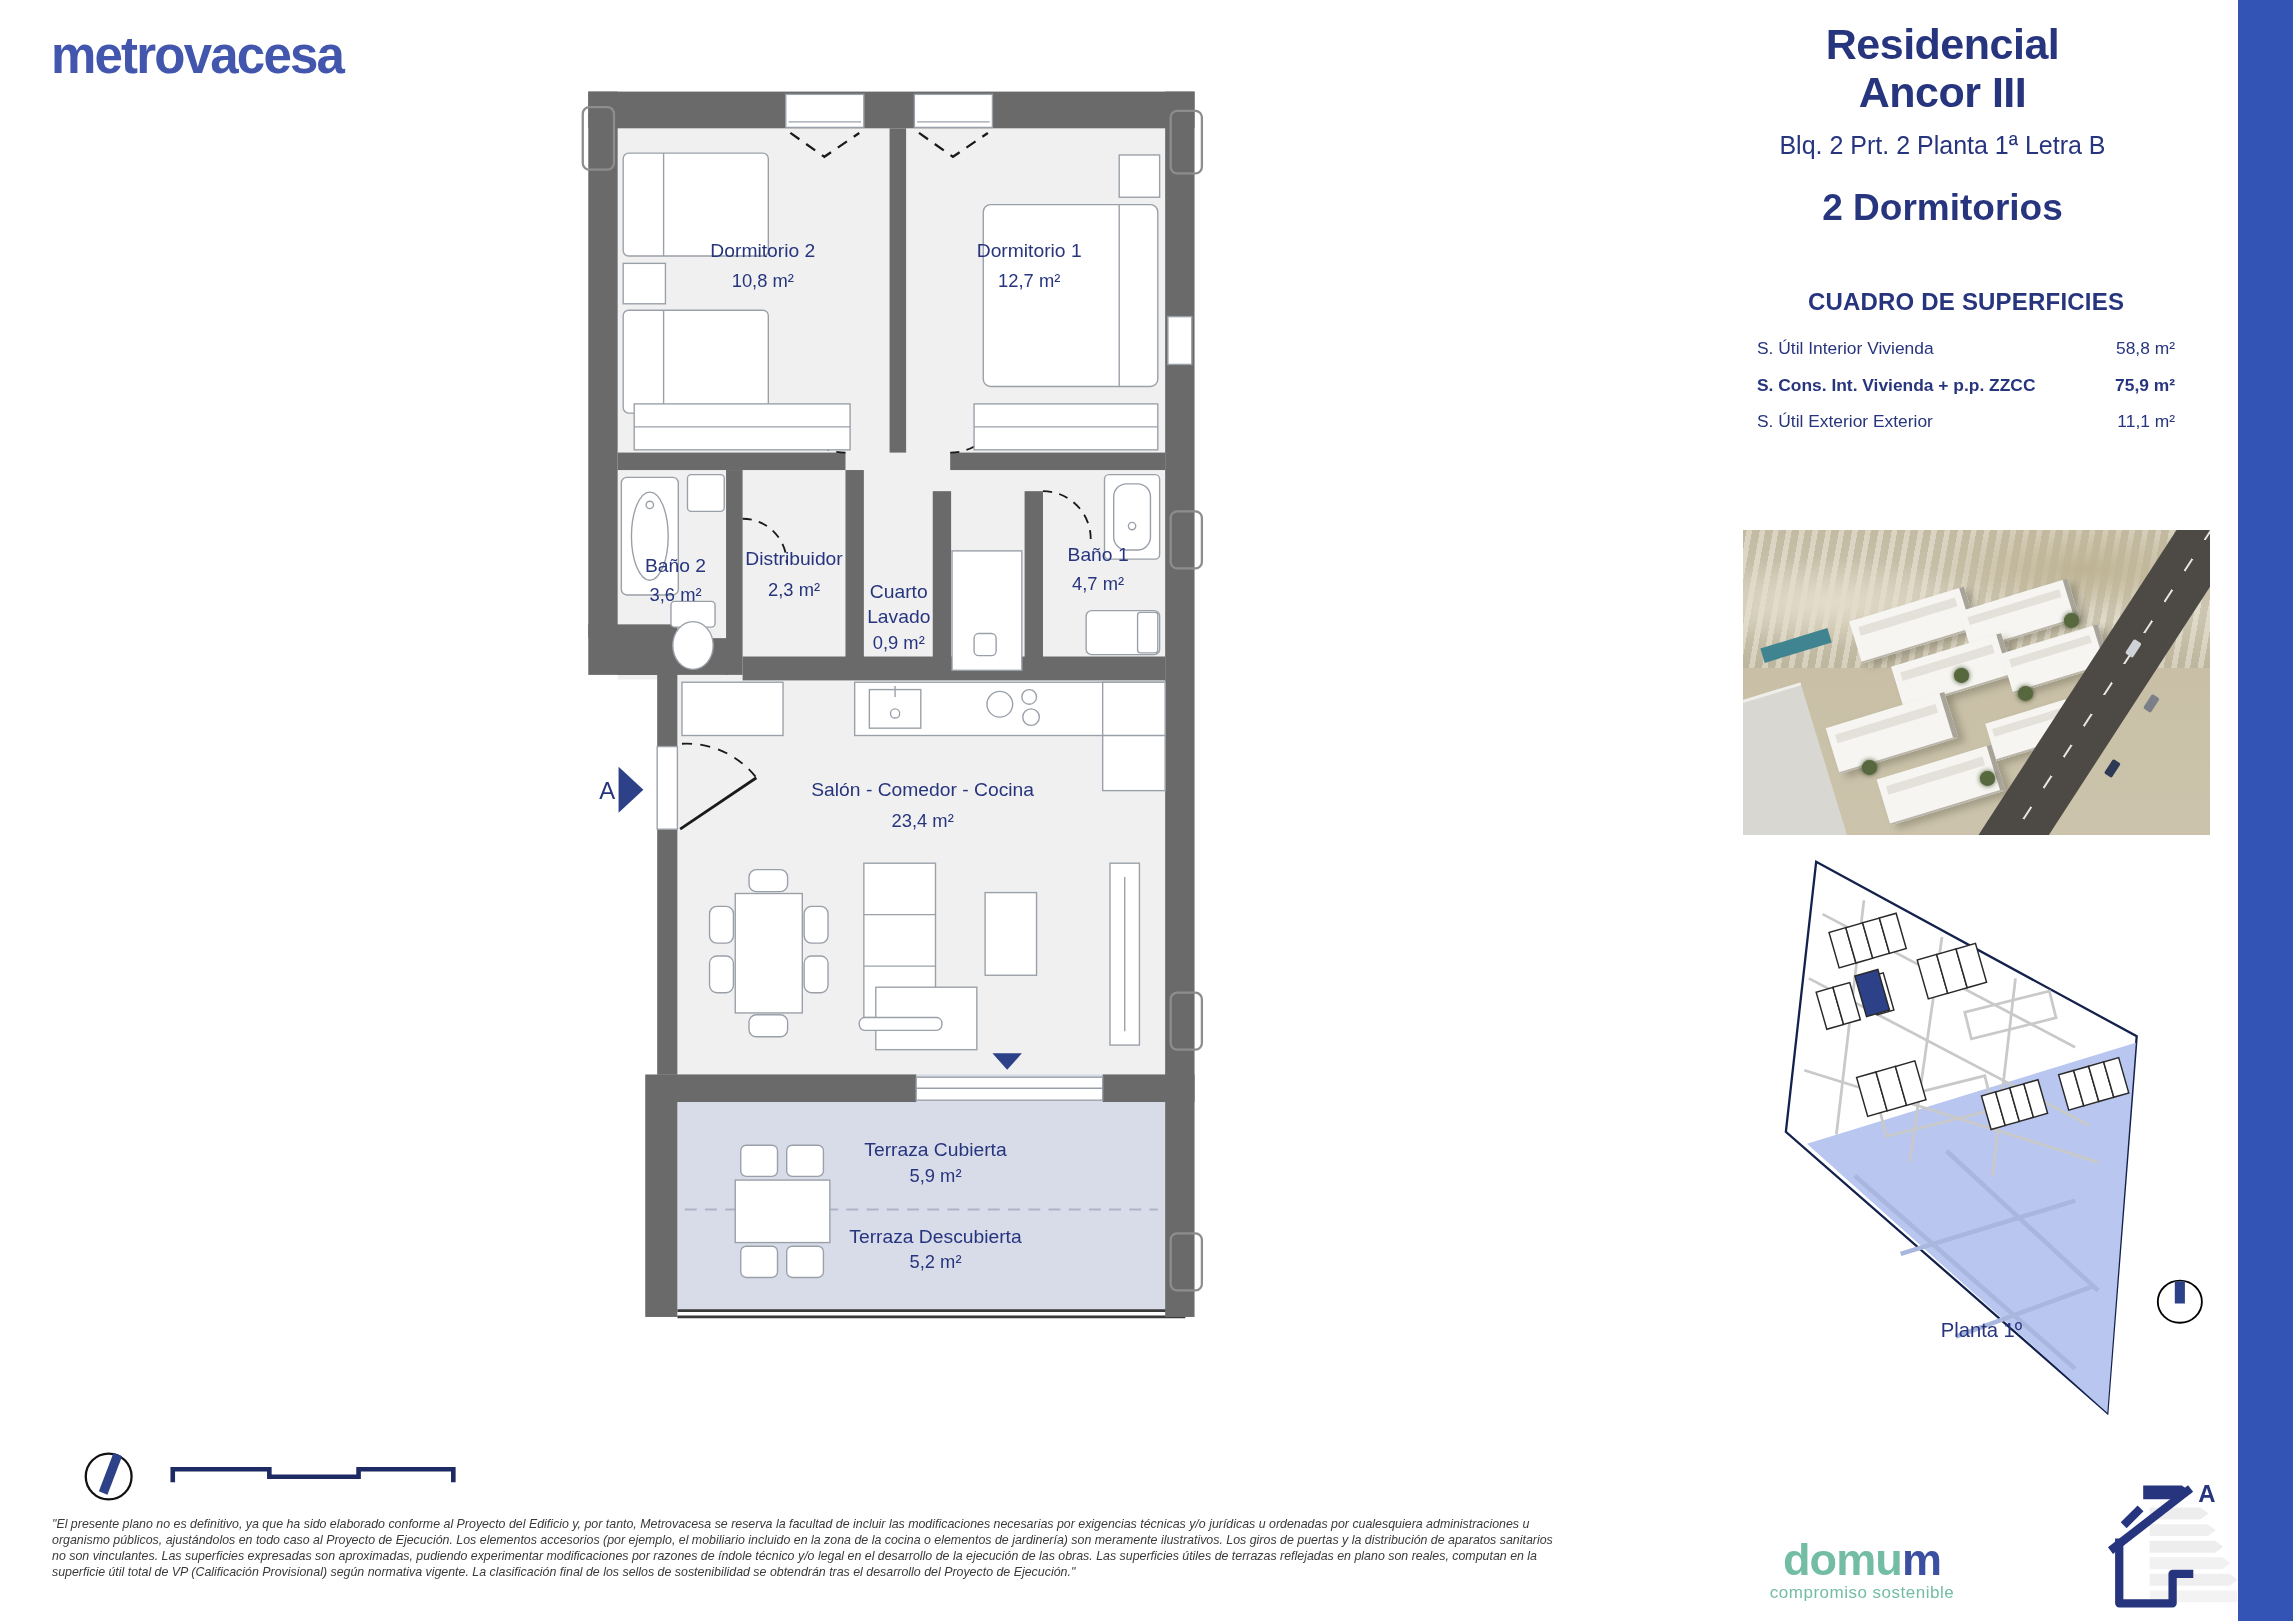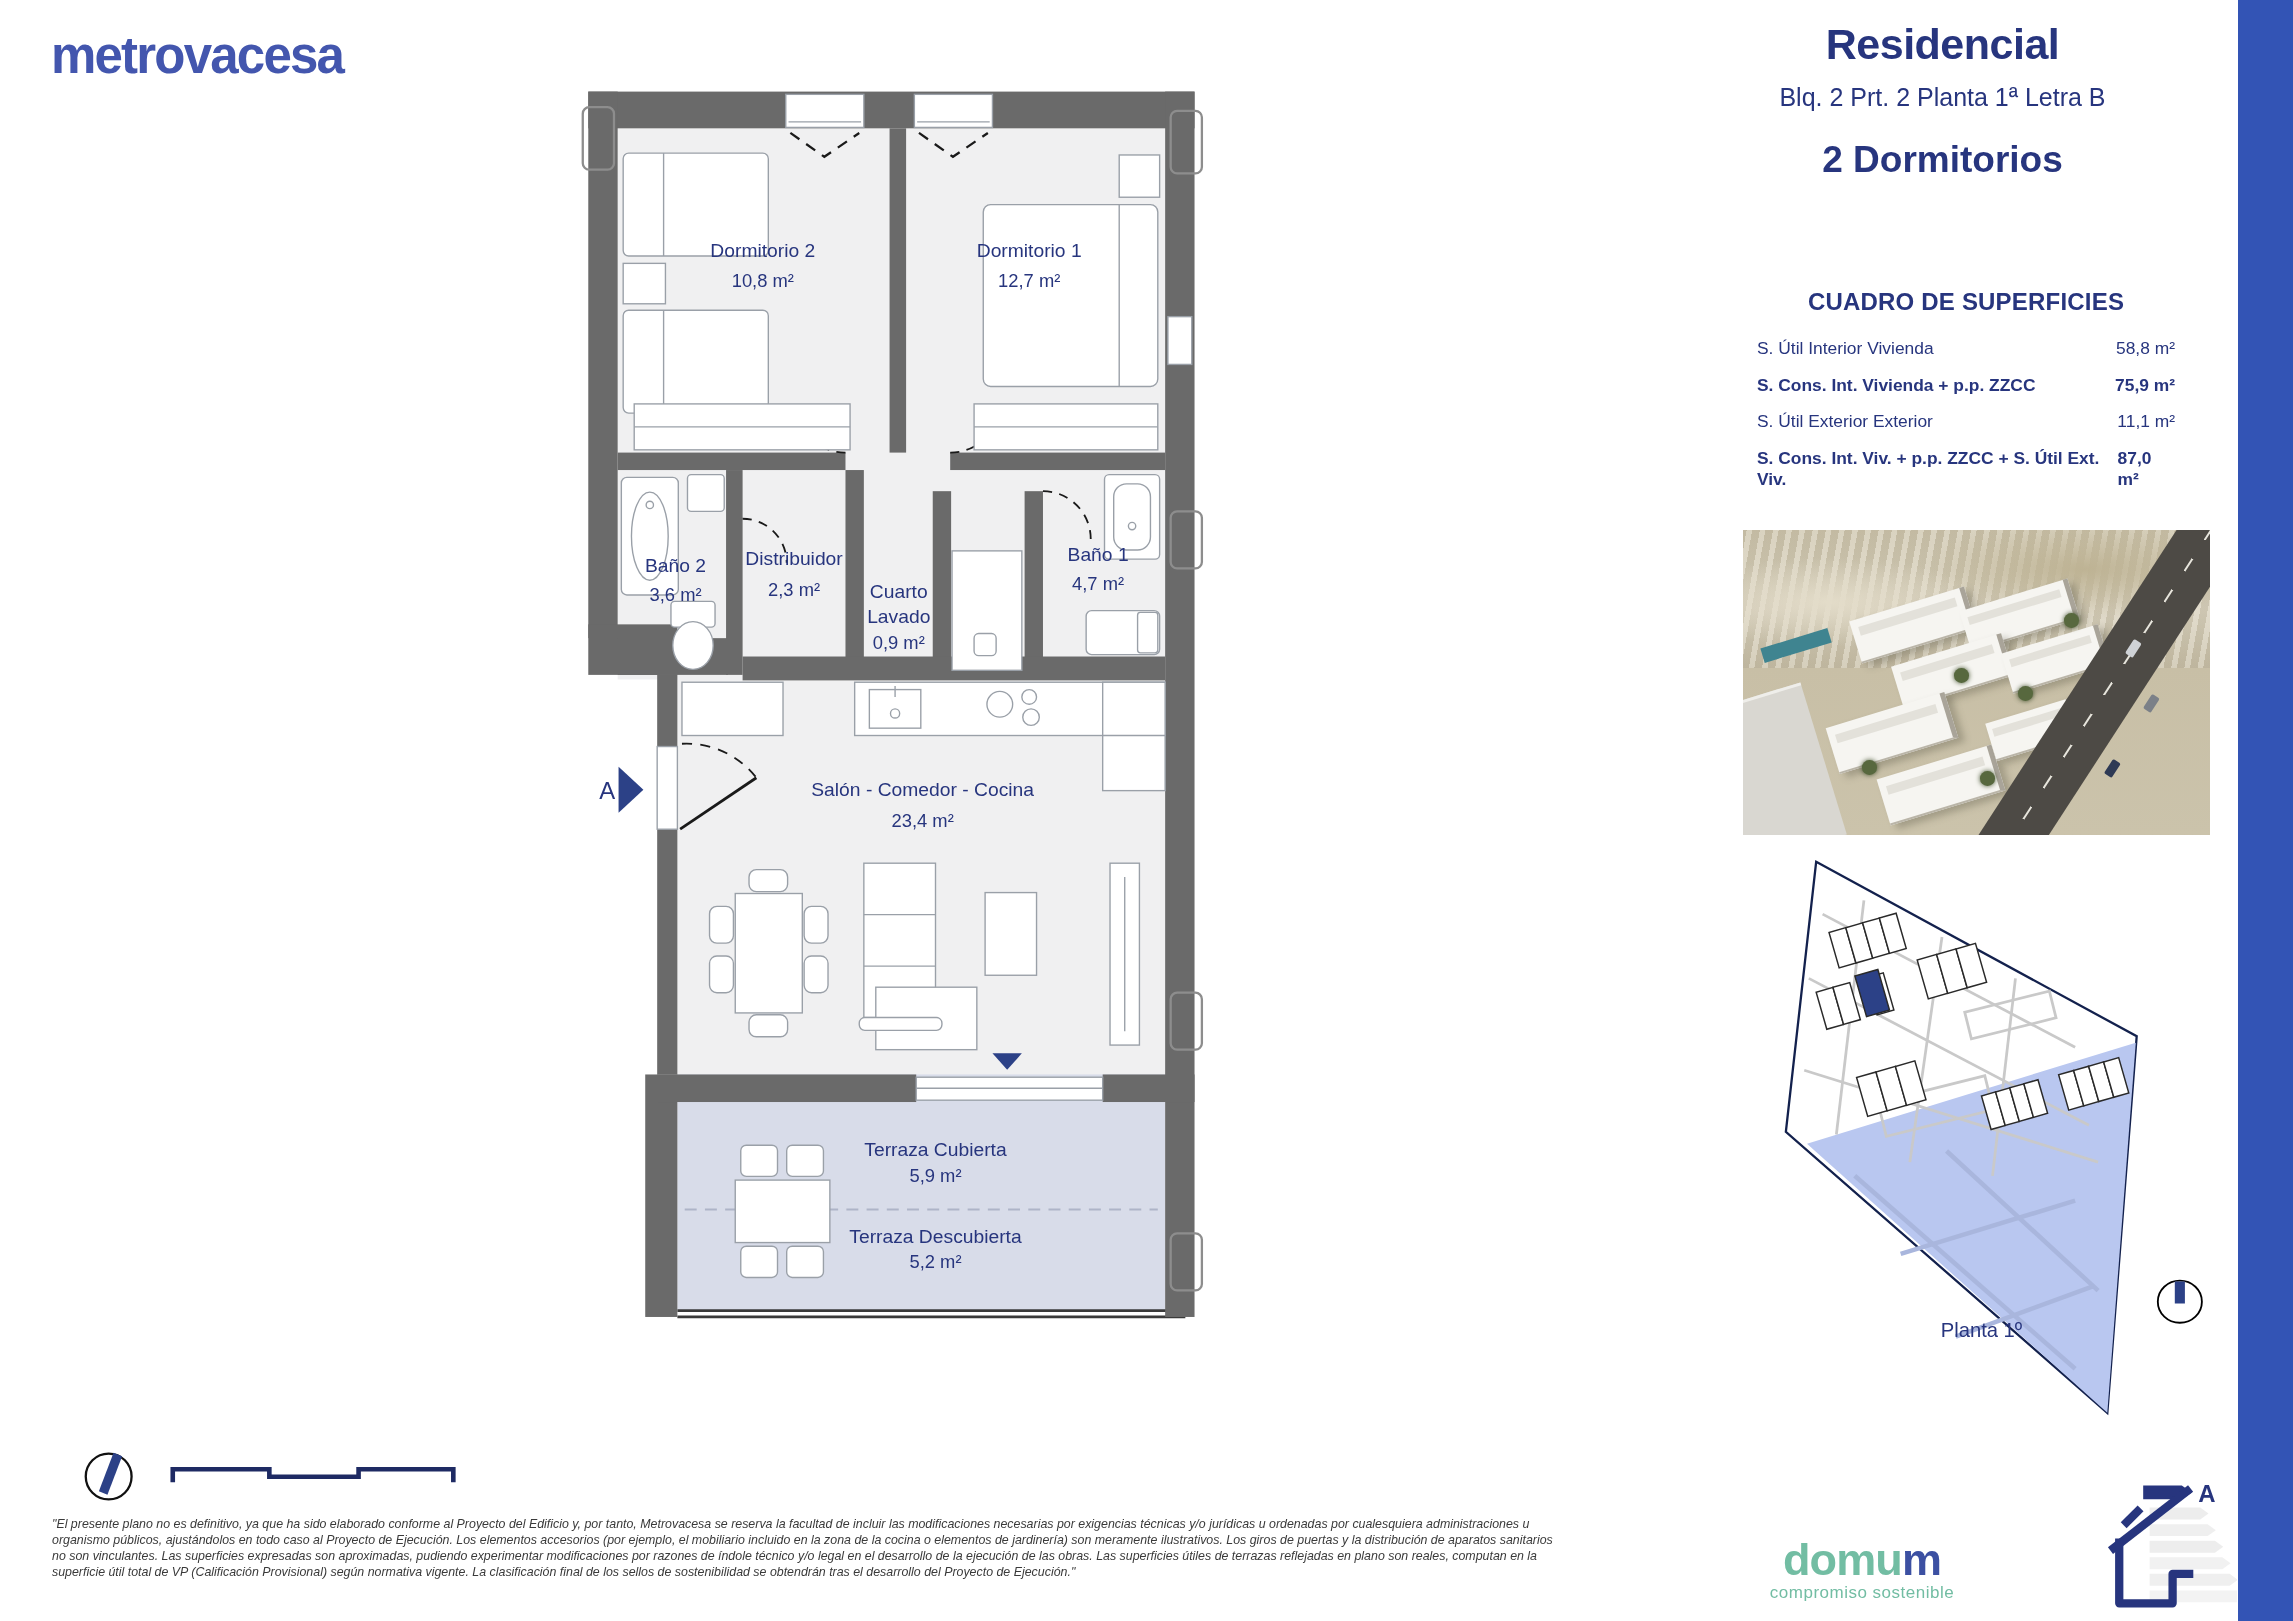--- a/index.html
+++ b/index.html
@@ -66,41 +66,38 @@
 <body>
 
 <div class="page">
 
   <div class="side-bar"></div>
 
   <div class="logo">metrovacesa</div>
 
   <div class="header">
     <div class="t1">Residencial</div>
+    <div class="t1">Ancor III</div>
     <div class="sub">Blq. 2 Prt. 2 Planta 1ª Letra B</div>
     <div class="beds">2 Dormitorios</div>
   </div>
 
   <div class="surfaces">
     <div class="st">CUADRO DE SUPERFICIES</div>
     <div class="srow">
       <span>S. Útil Interior Vivienda</span>
       <span>58,8 m²</span>
     </div>
     <div class="srow b">
       <span>S. Cons. Int. Vivienda + p.p. ZZCC</span>
       <span>75,9 m²</span>
     </div>
     <div class="srow">
       <span>S. Útil Exterior Exterior</span>
       <span>11,1 m²</span>
-    </div>
-    <div class="srow b">
-      <span>S. Cons. Int. Viv. + p.p. ZZCC + S. Útil Ext. Viv.</span>
-      <span>87,0 m²</span>
     </div>
   </div>
 
   <div class="photo">
     <div class="hills"></div>
     <div class="graybld"></div>
     <div class="pool"></div>
     <div class="bld" style="left:110px;top:73px;width:115px;height:42px;"></div>
     <div class="bld" style="left:220px;top:64px;width:108px;height:40px;"></div>
     <div class="bld" style="left:152px;top:119px;width:110px;height:42px;"></div>

